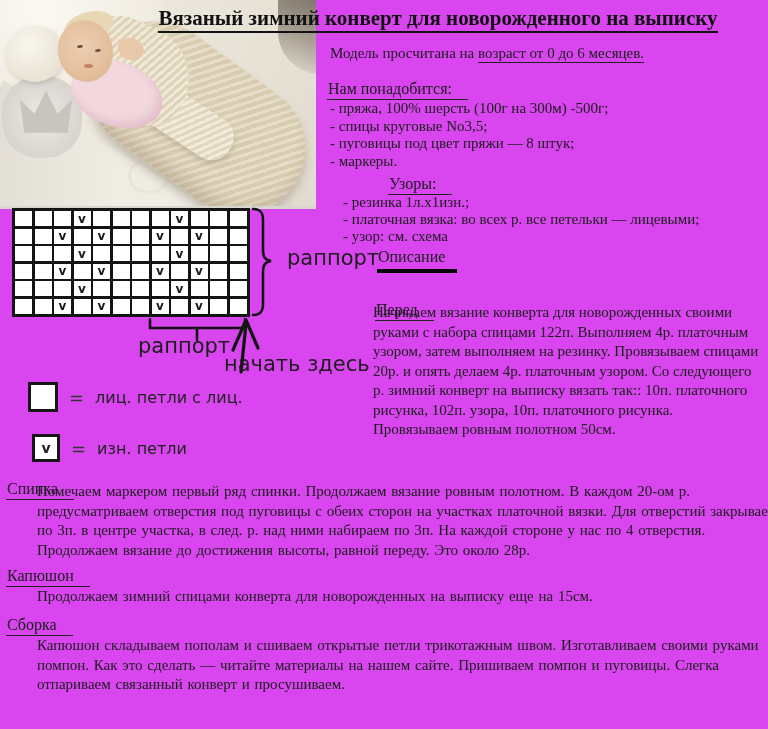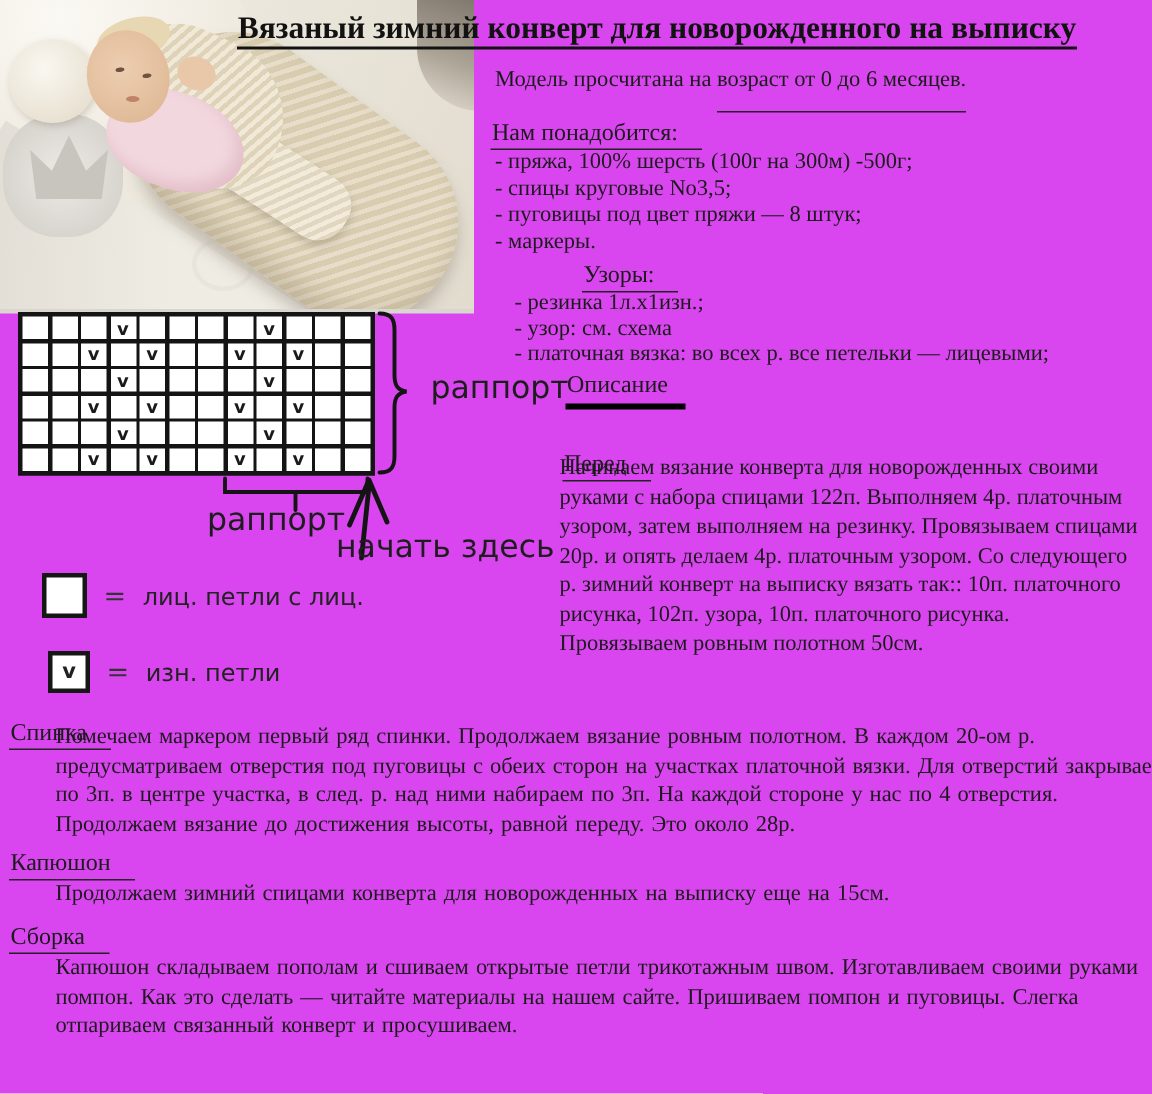--- a/index.html
+++ b/index.html
@@ -47,21 +47,21 @@
   .ph-outfit{left:70px;top:62px;width:94px;height:64px;border-radius:45% 55% 50% 50%;transform:rotate(18deg);
              background:#f2d8de;box-shadow:inset -6px -4px 10px rgba(210,160,175,.45);}
   .ph-crown-pillow{left:2px;top:76px;width:80px;height:82px;border-radius:45%;
                    background:radial-gradient(#edebe7,#d5d1cb 80%);}
   .ph-crown{left:20px;top:88px;width:52px;height:47px;background:#c8c4be;
             clip-path:polygon(8% 95%,0% 25%,28% 55%,50% 5%,72% 55%,100% 25%,92% 95%);}
 
   
   .abs{position:absolute;}
   .body-txt{font-size:15px;line-height:19.5px;color:#1b1b1b;}
-  .u{border-bottom:1.6px solid #222;padding-bottom:13px;}
+  .u{border-bottom:1.6px solid #222;padding-bottom:1px;}
   .sec-h{font-size:16px;display:inline-block;border-bottom:1.6px solid #222;padding:0 16px 1px 1px;}
   .opis{font-size:16px;display:inline-block;border-bottom:4px solid #000;padding:0 12px 3px 1px;}
   .li{white-space:nowrap;}
   .list-materials .li{font-size:15px;line-height:17.5px;}
   .list-patterns .li{font-size:15px;line-height:17px;}
 
   
   .chart{position:absolute;left:0;top:200px;width:372px;height:186px;z-index:2;}
   .grid{position:absolute;left:12px;top:8px;display:grid;
         grid-template-columns:repeat(12,17px);grid-auto-rows:15px;gap:2.5px;
@@ -126,22 +126,22 @@
       <div class="li">- спицы круговые No3,5;</div>
       <div class="li">- пуговицы под цвет пряжи — 8 штук;</div>
       <div class="li">- маркеры.</div>
     </div>
 
   <div class="abs" style="left:349px;top:175px;margin-left:39px;">
     <span class="sec-h">Узоры:</span>
   </div>
   <div class="abs list-patterns" style="left:343px;top:194px;">
       <div class="li">-  резинка 1л.х1изн.;</div>
+      <div class="li">- платочная вязка: во всех р. все петельки — лицевыми;</div>
       <div class="li">- узор: см. схема</div>
-      <div class="li">- платочная вязка: во всех р. все петельки — лицевыми;</div>
     </div>
 
   <div class="abs" style="left:377px;top:248px;">
     <span class="opis">Описание</span>
   </div>
 
   <div class="abs" style="left:375px;top:285px;margin-top:16px;">
     <span class="sec-h">Перед</span>
   </div>
   <div class="abs body-txt" style="left:373px;top:303px;width:388px;">Начинаем вязание конверта для новорожденных своими руками с набора спицами 122п. Выполняем 4р. платочным узором, затем выполняем на резинку. Провязываем спицами 20р. и опять делаем 4р. платочным узором. Со следующего р. зимний конверт на выписку вязать так:: 10п. платочного рисунка, 102п. узора, 10п. платочного рисунка. Провязываем ровным полотном 50см.</div>

